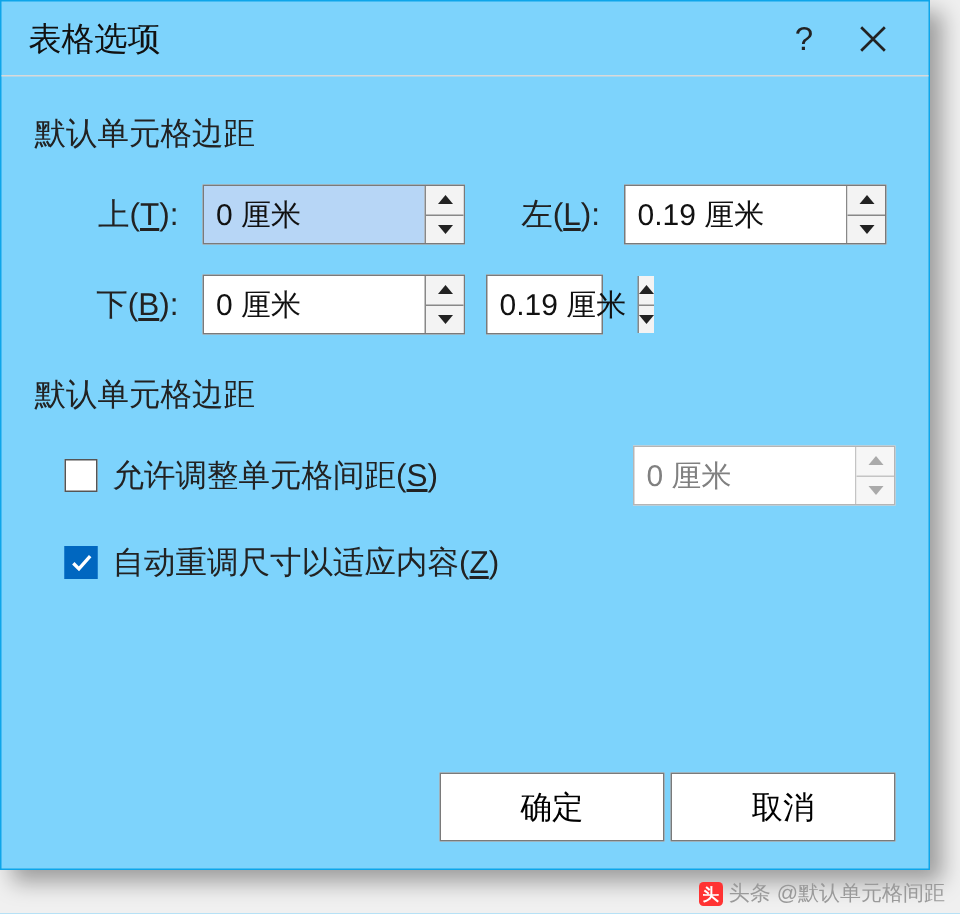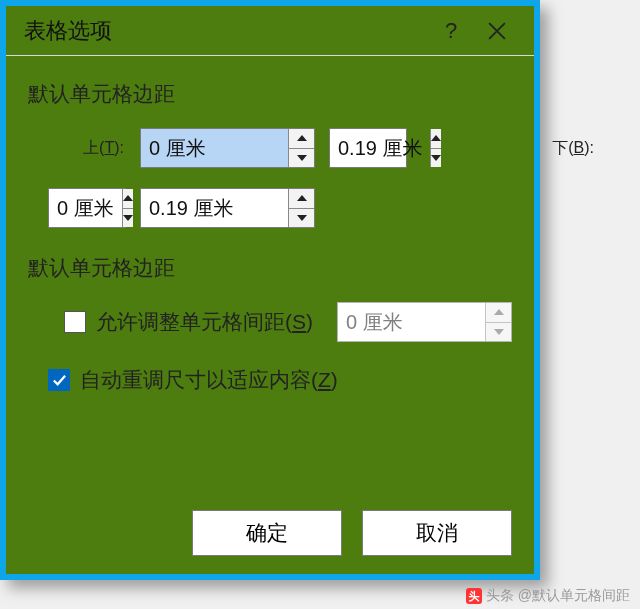--- a/index.html
+++ b/index.html
@@ -5,24 +5,24 @@
   * { box-sizing: border-box; }
   body {
     margin: 0;
     font-family: "Microsoft YaHei", "Segoe UI", sans-serif;
     background: #f0f0f0;
     width: 640px;
     height: 609px;
     position: relative;
   }
   .dialog {
-    width: 540px;
+    width: 620px;
     height: 580px;
-    background: #4d7c0f;
-    border: 6px solid #0ea5e9;
+    background: #7dd3fc;
+    border: 1px solid #0ea5e9;
     box-shadow: 8px 8px 14px rgba(0,0,0,0.35);
     position: absolute;
     top: 0;
     left: 0;
   }
   .titlebar {
     display: flex;
     align-items: center;
     height: 50px;
     padding: 0 14px 0 18px;
@@ -57,21 +57,21 @@
   .margins-grid {
     display: grid;
     grid-template-columns: 78px 175px 78px 175px;
     row-gap: 20px;
     column-gap: 14px;
     align-items: center;
     margin-left: 20px;
     margin-bottom: 26px;
   }
   .field-label {
-    font-size: 16px;
+    font-size: 21px;
     color: #222;
     text-align: right;
     padding-right: 2px;
   }
   .underline { text-decoration: underline; }
   .spinbox {
     display: flex;
     height: 40px;
     border: 1px solid #7a7a7a;
     background: #fff;
@@ -117,21 +117,21 @@
     border-right: 5px solid transparent;
   }
   .arrow-up { border-bottom: 6px solid #222; }
   .arrow-down { border-top: 6px solid #222; }
   .spinbox.disabled .arrow-up { border-bottom-color: #aaa; }
   .spinbox.disabled .arrow-down { border-top-color: #aaa; }
 
   .spacing-row {
     display: flex;
     align-items: center;
-    margin-left: 36px;
+    margin-left: 20px;
     margin-bottom: 24px;
     gap: 12px;
   }
   .checkbox-wrap {
     display: flex;
     align-items: center;
     gap: 10px;
   }
   .checkbox {
     width: 22px; height: 22px;
@@ -160,21 +160,21 @@
   }
   .options-check {
     margin-left: 20px;
     margin-bottom: 20px;
   }
   .footer {
     position: absolute;
     right: 22px;
     bottom: 18px;
     display: flex;
-    gap: 20px;
+    gap: 4px;
   }
   .btn {
     width: 150px;
     height: 46px;
     border: 1px solid #7a7a7a;
     background: #fff;
     font-size: 21px;
     display: flex;
     align-items: center;
     justify-content: center;
@@ -225,20 +225,21 @@
         <div class="spin-btns">
           <div class="spin-btn">
               <div class="arrow-up"></div>
             </div>
           <div class="spin-btn">
               <div class="arrow-down"></div>
             </div>
         </div>
       </div>
 
+      <div class="field-label"><span>左(</span><span class="underline">L</span><span>):</span></div>
       <div class="spinbox">
         <div class="spin-value">0.19 厘米</div>
         <div class="spin-btns">
           <div class="spin-btn">
               <div class="arrow-up"></div>
             </div>
           <div class="spin-btn">
               <div class="arrow-down"></div>
             </div>
         </div>

